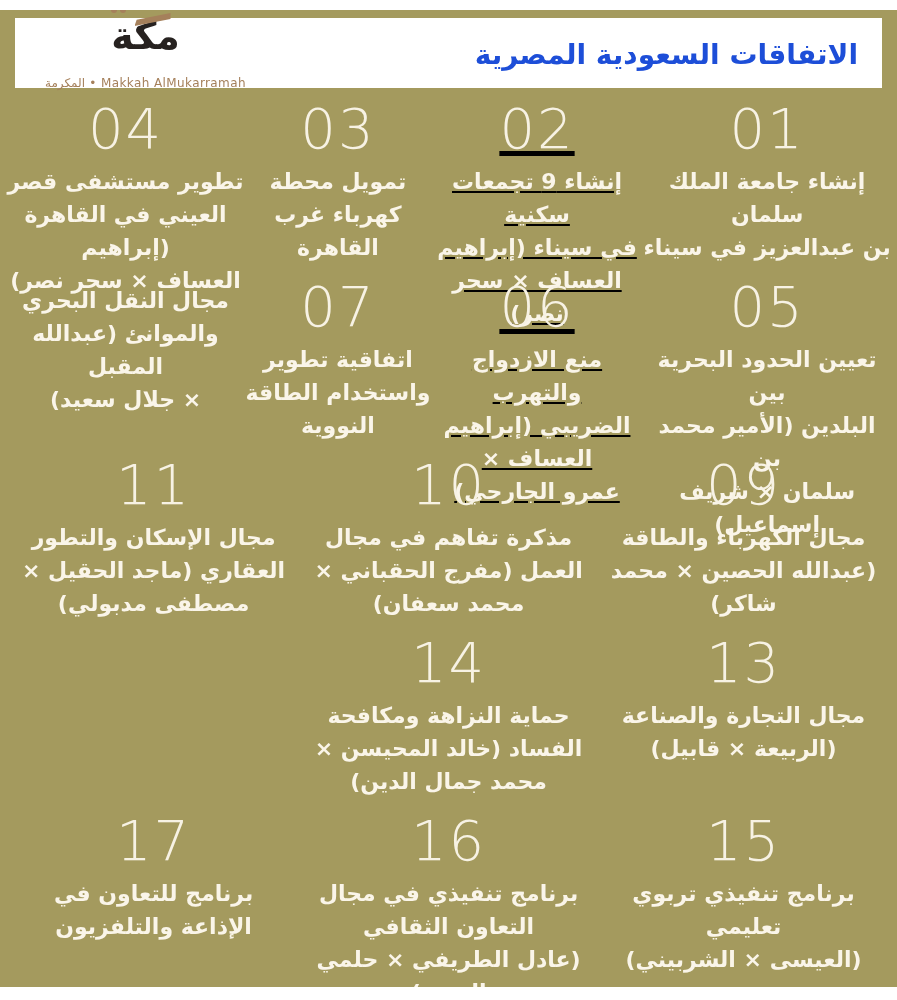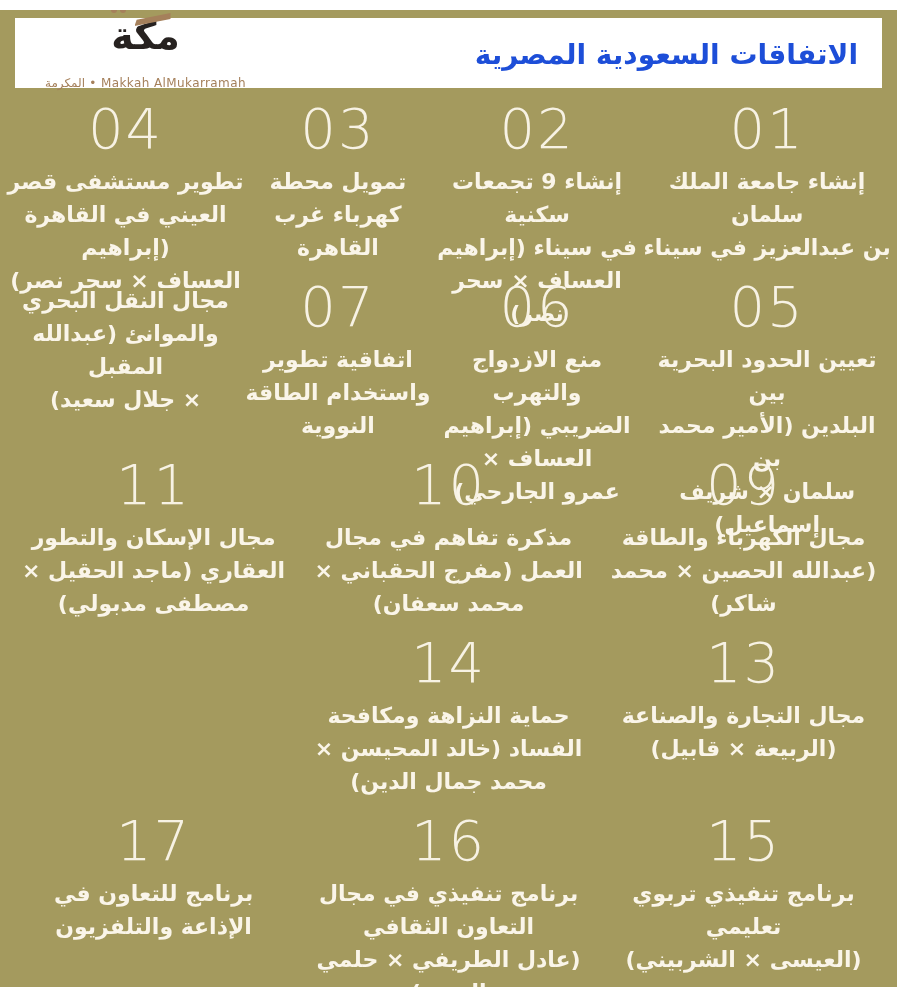--- a/index.html
+++ b/index.html
@@ -77,21 +77,21 @@
   }
   
   .grid { padding:12px 6px 0; }
   .row {
     display:flex;
     direction:rtl;
     height:178px;
     align-items:flex-start;
   }
   .row-4 > .item:nth-child(1) { flex:0 0 28%; }
-  .row-4 > .item:nth-child(2) { flex:0 0 24%; }
+  .row-4 > .item:nth-child(2) { flex:0 0 24%;text-decoration:underline; }
   .row-4 > .item:nth-child(3) { flex:0 0 21%; }
   .row-4 > .item:nth-child(4) { flex:0 0 27%; }
   .row-3 > .item { flex:0 0 33.33%; }
   .item {
     display:flex;
     flex-direction:column;
     align-items:center;
     text-align:center;
   }
   .item-number {

